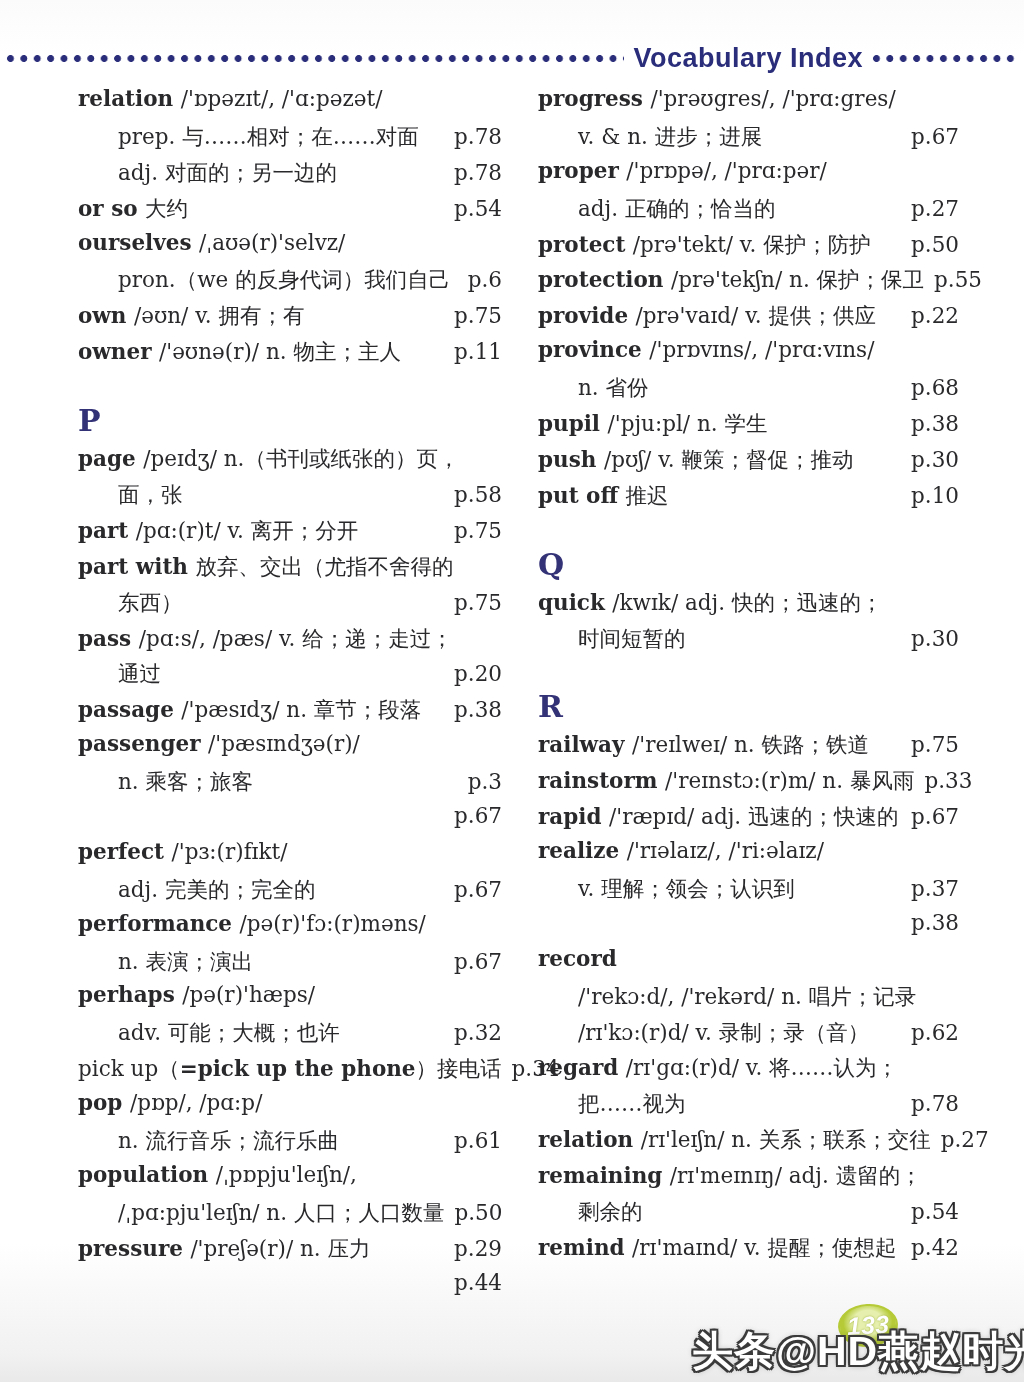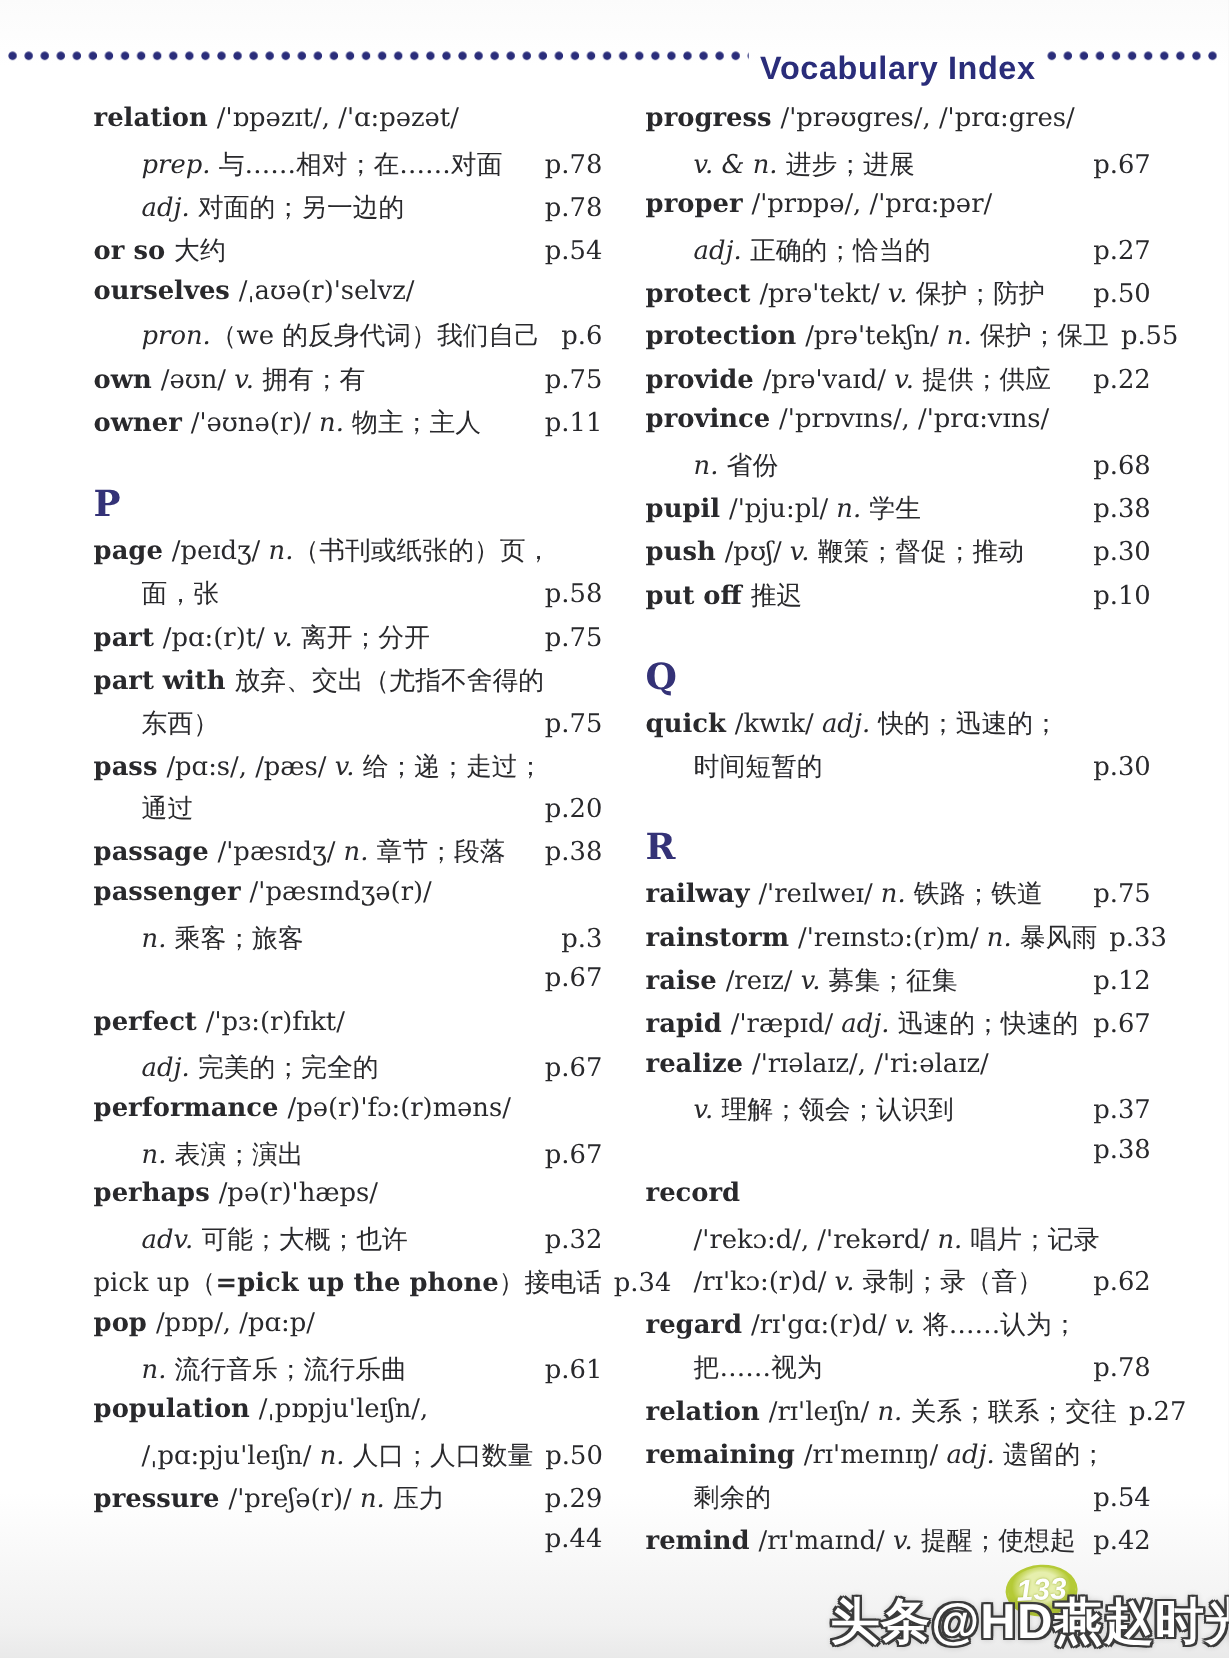--- a/index.html
+++ b/index.html
@@ -7,21 +7,21 @@
   .page{
     position:relative;
     width:1024px;height:1382px;
     margin:0 auto;
     background:linear-gradient(#fbfbfb,#ffffff 4%,#ffffff 90%,#f1f1f1 98%,#e9e9e9);
     overflow:hidden;
   }
   
   .vi-header{
     position:absolute;top:42px;left:6px;right:4px;height:32px;
-    display:flex;
+    display:flex;align-items:center;
   }
   .dots{
     height:9px;
     background-image:radial-gradient(circle at 4.5px 4.5px, var(--navy) 3.1px, rgba(0,0,0,0) 3.8px);
     background-size:13.4px 9px;
     background-repeat:repeat-x;
   }
   .dots-left{flex:1;}
   .dots-right{width:148px;flex:none;}
   .vi-title{
@@ -38,21 +38,21 @@
     display:flex;align-items:baseline;
     height:35.9px;
     font-family:"DejaVu Serif","Liberation Serif",serif;
     font-size:21.5px;color:#29292c;
     white-space:nowrap;
   }
   .line.indent{padding-left:40px;}
   .txt{flex:0 1 auto;}
   .pg{margin-left:auto;padding-left:10px;flex:none;}
   .seg-b{font-weight:700;}
-  .seg-i{font-style:italic;}
+  .seg-i{}
   .seg-p,.seg-c{font-weight:400;}
   .section-letter{
     margin-top:24px;height:47px;
     display:flex;align-items:center;
     font-family:"DejaVu Serif","Liberation Serif",serif;
     font-weight:700;font-size:30px;color:#343277;
   }
   
   .badge{
     position:absolute;left:838px;top:1304px;width:60px;height:43px;
@@ -266,24 +266,20 @@
         <div class="section-letter">R</div>
         <div class="line">
           <span class="txt"><span class="seg-b">railway </span><span class="seg-p">/'reɪlweɪ/ </span><span class="seg-i">n. </span><span class="seg-c">铁路；铁道</span></span>
           <span class="pg">p.75</span>
         </div>
         <div class="line">
           <span class="txt"><span class="seg-b">rainstorm </span><span class="seg-p">/'reɪnstɔ:(r)m/ </span><span class="seg-i">n. </span><span class="seg-c">暴风雨</span></span>
           <span class="pg">p.33</span>
         </div>
         <div class="line">
-          <span class="txt"><span class="seg-b">raise </span><span class="seg-p">/reɪz/ </span><span class="seg-i">v. </span><span class="seg-c">募集；征集</span></span>
-          <span class="pg">p.12</span>
-        </div>
-        <div class="line">
           <span class="txt"><span class="seg-b">rapid </span><span class="seg-p">/'ræpɪd/ </span><span class="seg-i">adj. </span><span class="seg-c">迅速的；快速的</span></span>
           <span class="pg">p.67</span>
         </div>
         <div class="line">
           <span class="txt"><span class="seg-b">realize </span><span class="seg-p">/'rɪəlaɪz/, /'ri:əlaɪz/</span></span>
         </div>
         <div class="line indent">
           <span class="txt"><span class="seg-i">v. </span><span class="seg-c">理解；领会；认识到</span></span>
           <span class="pg">p.37</span>
         </div>

